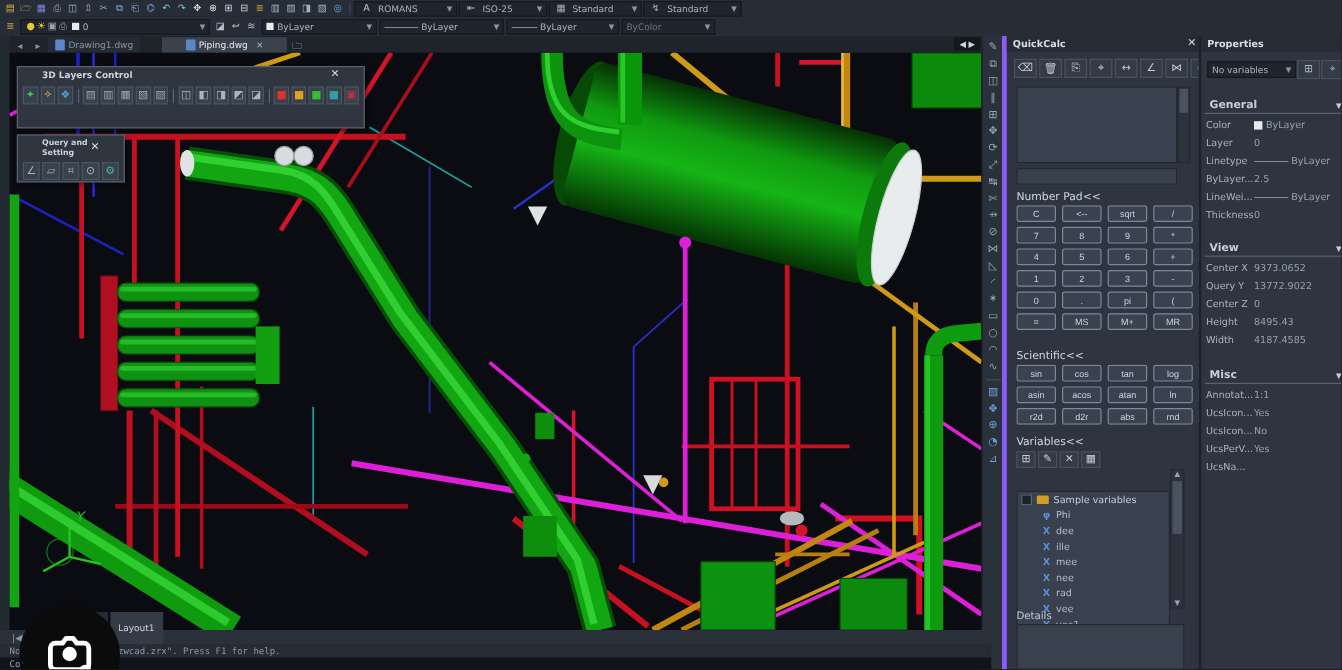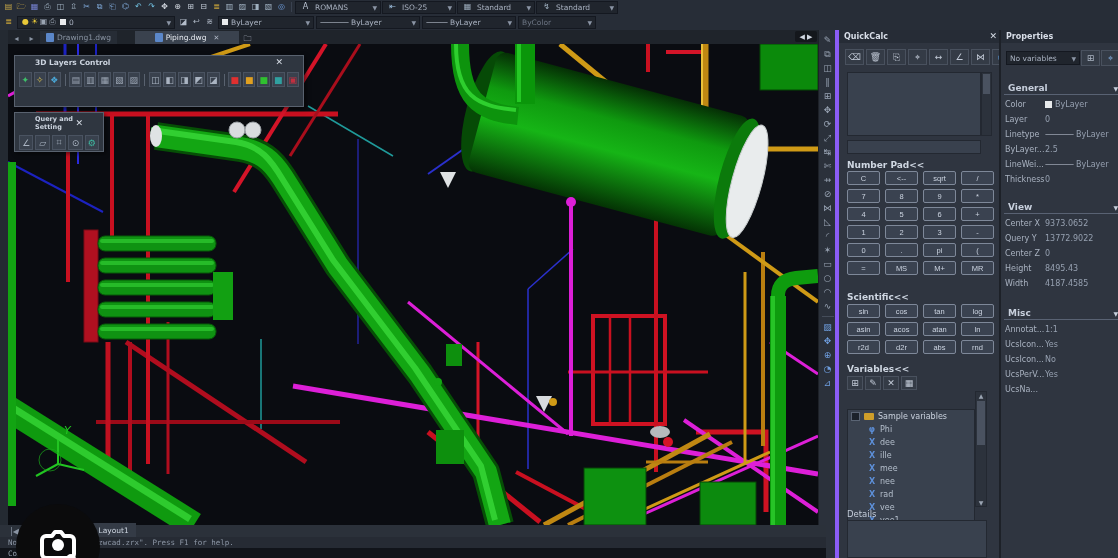--- a/index.html
+++ b/index.html
@@ -29,38 +29,38 @@
   .float{background:#2f3640;border:1px solid #59626f;box-shadow:2px 2px 4px rgba(0,0,0,.5);}
   .ftitle{font-size:7.5px;font-weight:bold;color:#ccd4df;padding:2px 20px;display:flex;align-items:center;}
   .fx{margin-left:auto;color:#d7dde6;font-size:9px;font-weight:bold;line-height:1;}
   .fico{width:14px;height:13px;display:inline-flex;align-items:center;justify-content:center;font-size:9px;}
   
   #dock{left:818px;top:30px;width:17px;height:528px;background:#2b313b;border-left:1px solid #1d2128;display:flex;flex-direction:column;align-items:center;padding-top:4px;gap:2px;}
   .dico{width:14px;height:12px;display:flex;align-items:center;justify-content:center;font-size:9px;color:#98a3b3;}
   
   .panel{background:#2f3540;}
   .ptitle{height:13px;background:#262c36;display:flex;align-items:center;padding:0 5px;font-size:8px;font-weight:bold;color:#d8dee8;}
-  .seclabel{font-size:9px;font-weight:bold;color:#cfd7e2;}
+  .seclabel{font-size:9px;font-weight:normal;color:#cfd7e2;}
   .calc-btn{background:#3a4250;border:1px solid #7e8899;border-radius:2px;color:#ccd4e1;font-size:7.5px;height:14px;display:flex;align-items:center;justify-content:center;box-sizing:border-box;}
   .npgrid{display:grid;grid-template-columns:repeat(5,33px);column-gap:5px;row-gap:4px;width:155px;overflow:hidden;}
   .qcico{width:17px;height:14px;background:#343b46;border:1px solid #49515e;display:flex;align-items:center;justify-content:center;font-size:9px;}
   .field{background:#39414e;border:1px solid #232831;}
   .sbar{background:#2c323c;border:1px solid #232831;}
   .sthumb{background:#4a5260;}
   .titem{display:flex;align-items:center;gap:4px;height:13px;font-size:8px;color:#b5bfcc;padding-left:20px;}
   .titem .vx{color:#5d8fd8;font-size:8px;font-weight:bold;width:8px;text-align:center;}
   .prow{display:flex;height:15px;align-items:center;font-size:8px;padding-left:4px;}
   .plabel{width:40px;color:#a9b2c0;white-space:nowrap;overflow:hidden;}
   .pval{color:#96a0b0;display:flex;align-items:center;gap:3px;white-space:nowrap;}
   .phead{display:flex;justify-content:space-between;align-items:center;font-size:9px;font-weight:bold;color:#c7cfdc;border-bottom:1px solid #596273;padding:0 4px 1px 4px;}
   .swatch{width:7px;height:7px;background:#e8eaec;display:inline-block;}
   .dash{letter-spacing:-1px;color:#aeb6c4;font-size:8px;}
   
   #laybar{left:0;top:525px;width:818px;height:12px;background:#2b313a;display:flex;align-items:flex-end;gap:2px;padding-left:8px;}
-  .ltab{height:14px;padding:0 7px;font-size:7.5px;display:flex;align-items:center;background:#262b33;color:#99a3b2;}
+  .ltab{height:27px;padding:0 7px;font-size:7.5px;display:flex;align-items:center;background:#262b33;color:#99a3b2;}
   .ltab.active{background:#343b46;color:#ccd4df;}
   #cmdline{left:0;top:537px;width:818px;height:11px;background:#262b34;font:7.5px "DejaVu Sans Mono",monospace;color:#8d97a6;display:flex;align-items:center;padding-left:8px;}
   #cmdinput{left:0;top:548px;width:818px;height:10px;background:#11141a;font:7.5px "DejaVu Sans Mono",monospace;color:#98a2b0;display:flex;align-items:center;padding-left:8px;}
   #lens{left:16px;top:504px;width:84px;height:84px;border-radius:50%;background:#0b0b0c;display:flex;align-items:center;justify-content:center;}
 </style>
 </head>
 <body>
 
 <div id="root">
 

